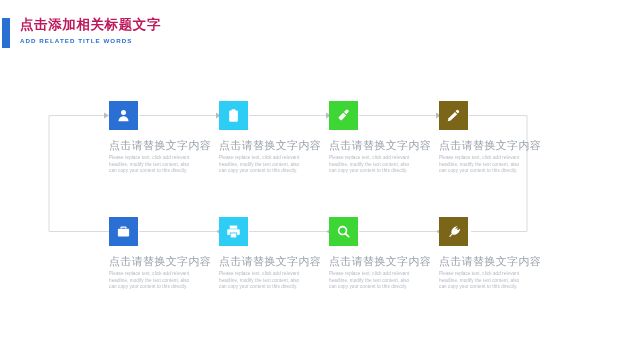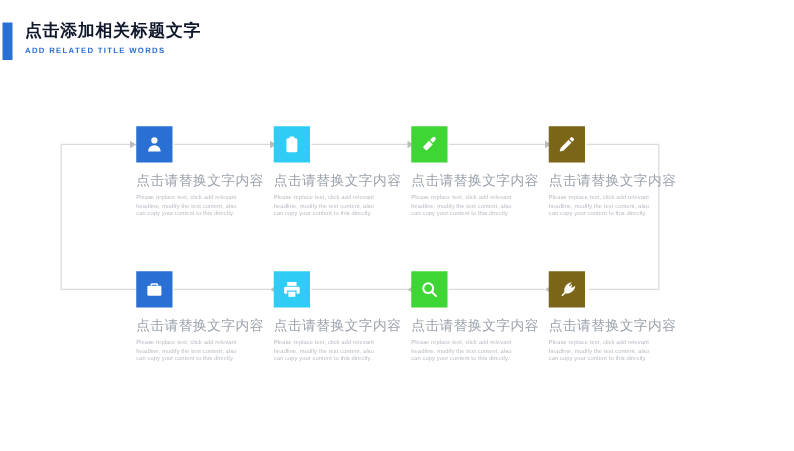--- a/index.html
+++ b/index.html
@@ -32,21 +32,21 @@
     background: #2a6fd4;
   }
   #title-block {
     position: absolute;
     left: 20px;
     top: 17px;
   }
   #page-title {
     font-size: 13.5px;
     font-weight: bold;
-    color: #0f172a;
+    color: #be185d;
     letter-spacing: 0.6px;
     line-height: 16px;
     white-space: nowrap;
   }
   #page-subtitle {
     margin-top: 4px;
     font-size: 6.2px;
     font-weight: bold;
     color: #2a6fd4;
     letter-spacing: 1.05px;

